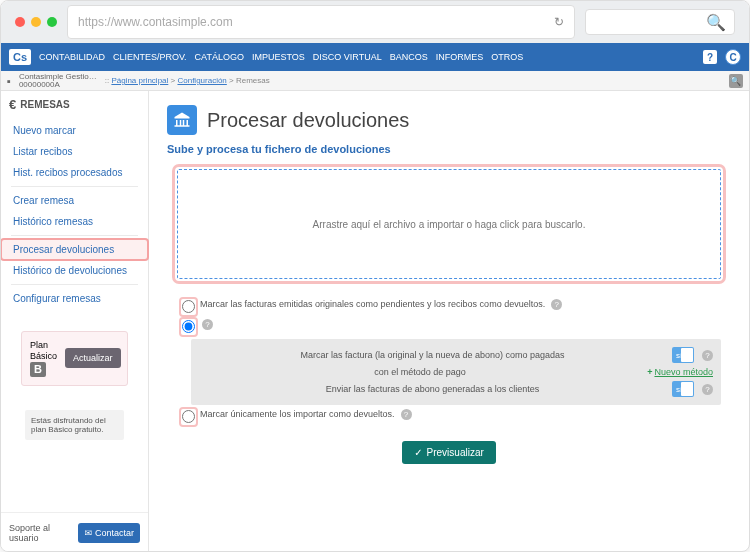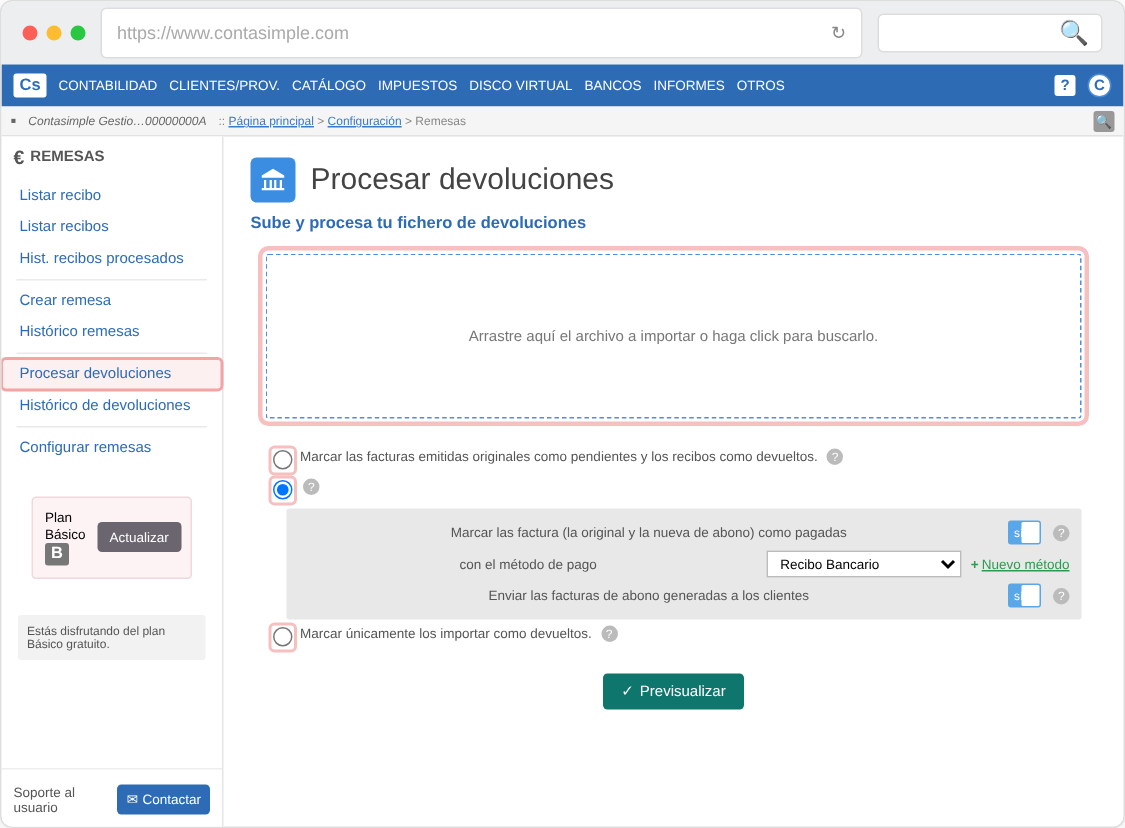--- a/index.html
+++ b/index.html
@@ -12,37 +12,37 @@
 .addr { flex: 1; height: 26px; background: #fff; border: 1px solid #ddd; border-radius: 4px; display: flex; align-items: center; padding: 16px 10px; color: #aaa; font-size: 12px; }
 .addr .refresh { margin-left: auto; color: #888; }
 .search { width: 150px; height: 26px; background: #fff; border: 1px solid #ddd; border-radius: 4px; display: flex; align-items: center; justify-content: flex-end; padding: 0 8px; color: #aaa; }
 .topnav { height: 28px; background: #2d6cb5; display: flex; align-items: center; padding: 0 8px; color: #fff; font-size: 9px; gap: 8px; }
 .logo { background: #fff; color: #2d6cb5; font-weight: bold; padding: 2px 4px; border-radius: 2px; font-size: 11px; }
 .topnav .nav-item { cursor: pointer; white-space: nowrap;}
 .topnav .spacer { flex: 1; }
 .help-icon { background: #fff; color: #2d6cb5; width: 14px; height: 14px; border-radius: 2px; display: inline-flex; align-items: center; justify-content: center; font-weight: bold; font-size: 10px;}
 .avatar { width: 16px; height: 16px; border-radius: 50%; background: #fff; color: #2d6cb5; display: inline-flex; align-items: center; justify-content: center; font-weight: bold; font-size: 10px; border: 1px solid #4a8cd5;}
 .subbar { height: 20px; background: #f5f5f5; border-bottom: 1px solid #e2e2e2; display: flex; align-items: center; font-size: 8px; color: #666; padding: 0 6px; gap: 8px;}
-.subbar .company { display: flex; flex-direction: row; line-height: 1; font-style: italic; }
+.subbar .company { display: flex; flex-direction: column; line-height: 1; }
 .breadcrumb { color: #888;}
 .breadcrumb a { color: #3a7bc8; text-decoration: underline;}
 .subbar .search-small { margin-left: auto; width: 14px; height: 14px; background: #999; color: #fff; border-radius: 2px; display: flex; align-items: center; justify-content: center; font-size: 9px;}
 .body { display: flex; height: calc(552px - 42px - 28px - 20px); }
 .sidebar { width: 148px; background: #fff; border-right: 1px solid #e5e5e5; display: flex; flex-direction: column; font-size: 10px;}
 .side-title { padding: 6px 8px; font-weight: bold; color: #555; display: flex; align-items: center; gap: 4px;}
 .side-title .euro { font-size: 13px; }
 .side-items { padding: 2px 0;}
 .side-item { padding: 5px 12px; color: #2d6cb5; cursor: pointer;}
 .side-item.hl { outline: 2px solid #f5a3a3; outline-offset: -1px; border-radius: 3px; background: #fdf0f0;}
 .side-divider { border-top: 1px solid #eaeaea; margin: 3px 10px;}
 .plan-box { margin: 20px; padding: 8px; background: #fdf2f4; border: 1px solid #f0d8dc; border-radius: 3px; display: flex; align-items: center; gap: 8px; font-size: 9px;}
 .plan-box .plan-left { display: flex; flex-direction: column; align-items: flex-start; line-height: 1.2;}
 .plan-badge { background: #777; color: #fff; font-weight: bold; padding: 1px 4px; border-radius: 2px; font-size: 11px;}
 .btn-update { background: #6b6570; color: #fff; border: none; padding: 5px 8px; border-radius: 3px; font-size: 9px; cursor: pointer;}
-.plan-note { margin: 4px 11px; padding: 6px; background: #f2f2f2; font-size: 8px; color: #555; border-radius: 2px;}
+.plan-note { margin: 4px 24px; padding: 6px; background: #f2f2f2; font-size: 8px; color: #555; border-radius: 2px;}
 .support { margin-top: auto; padding: 10px 8px; display: flex; align-items: center; gap: 6px; font-size: 9px; color: #555; border-top: 1px solid #eee;}
 .btn-contact { background: #2d6cb5; color: #fff; border: none; padding: 5px 6px; border-radius: 3px; font-size: 9px; cursor: pointer; display: flex; align-items: center; gap: 3px;}
 .main { flex: 1; padding: 14px 18px; overflow: auto;}
 .page-title { display: flex; align-items: center; gap: 10px; margin-bottom: 8px;}
 .page-title .icon-box { width: 30px; height: 30px; background: #3a8de0; border-radius: 4px; display: flex; align-items: center; justify-content: center; color: #fff;}
 .page-title h1 { font-size: 20px; font-weight: 400; color: #444;}
 .sub-title { color: #2d6cb5; font-size: 11px; font-weight: 600; margin: 6px 0 14px 0;}
 .dropzone { border: 1px dashed #4a90e2; outline: 3px solid #f7c0c0; outline-offset: 2px; border-radius: 2px; height: 110px; display: flex; align-items: center; justify-content: center; color: #777; font-size: 10px; margin: 0 10px 18px 10px; background: #fff; cursor: pointer;}
 .options { font-size: 9px; color: #555; margin: 0 10px;}
 .opt-row { display: flex; align-items: flex-start; gap: 4px; padding: 2px 4px;}
@@ -109,21 +109,21 @@
     <span class="search-small">🔍</span>
   </div>
 
   <div class="body">
     <div class="sidebar">
       <div class="side-title">
         <span class="euro">€</span>
         <span>REMESAS</span>
       </div>
       <div class="side-items">
-        <div class="side-item">Listar recibo</div>
+        <div class="side-item">Nuevo marcar</div>
         <div class="side-item">Listar recibos</div>
         <div class="side-item">Hist. recibos procesados</div>
         <div class="side-divider"></div>
         <div class="side-item">Crear remesa</div>
         <div class="side-item">Histórico remesas</div>
         <div class="side-divider"></div>
         <div class="side-item hl">Procesar devoluciones</div>
         <div class="side-item">Histórico de devoluciones</div>
         <div class="side-divider"></div>
         <div class="side-item">Configurar remesas</div>
@@ -174,23 +174,20 @@
         <div class="sub-options">
           <div class="sub-row">
             <span class="lbl">Marcar las factura (la original y la nueva de abono) como pagadas</span>
             <div class="toggle">
                 <span>sí</span>
               </div>
             <span class="help-q">?</span>
           </div>
           <div class="sub-row">
             <span class="lbl">con el método de pago</span>
-            <select>
-              <option>Recibo Bancario</option>
-            </select>
             <span class="new-method">
               <span class="plus">+</span>
               <span style="text-decoration:underline;">Nuevo método</span>
             </span>
           </div>
           <div class="sub-row">
             <span class="lbl">Enviar las facturas de abono generadas a los clientes</span>
             <div class="toggle">
                 <span>sí</span>
               </div>

